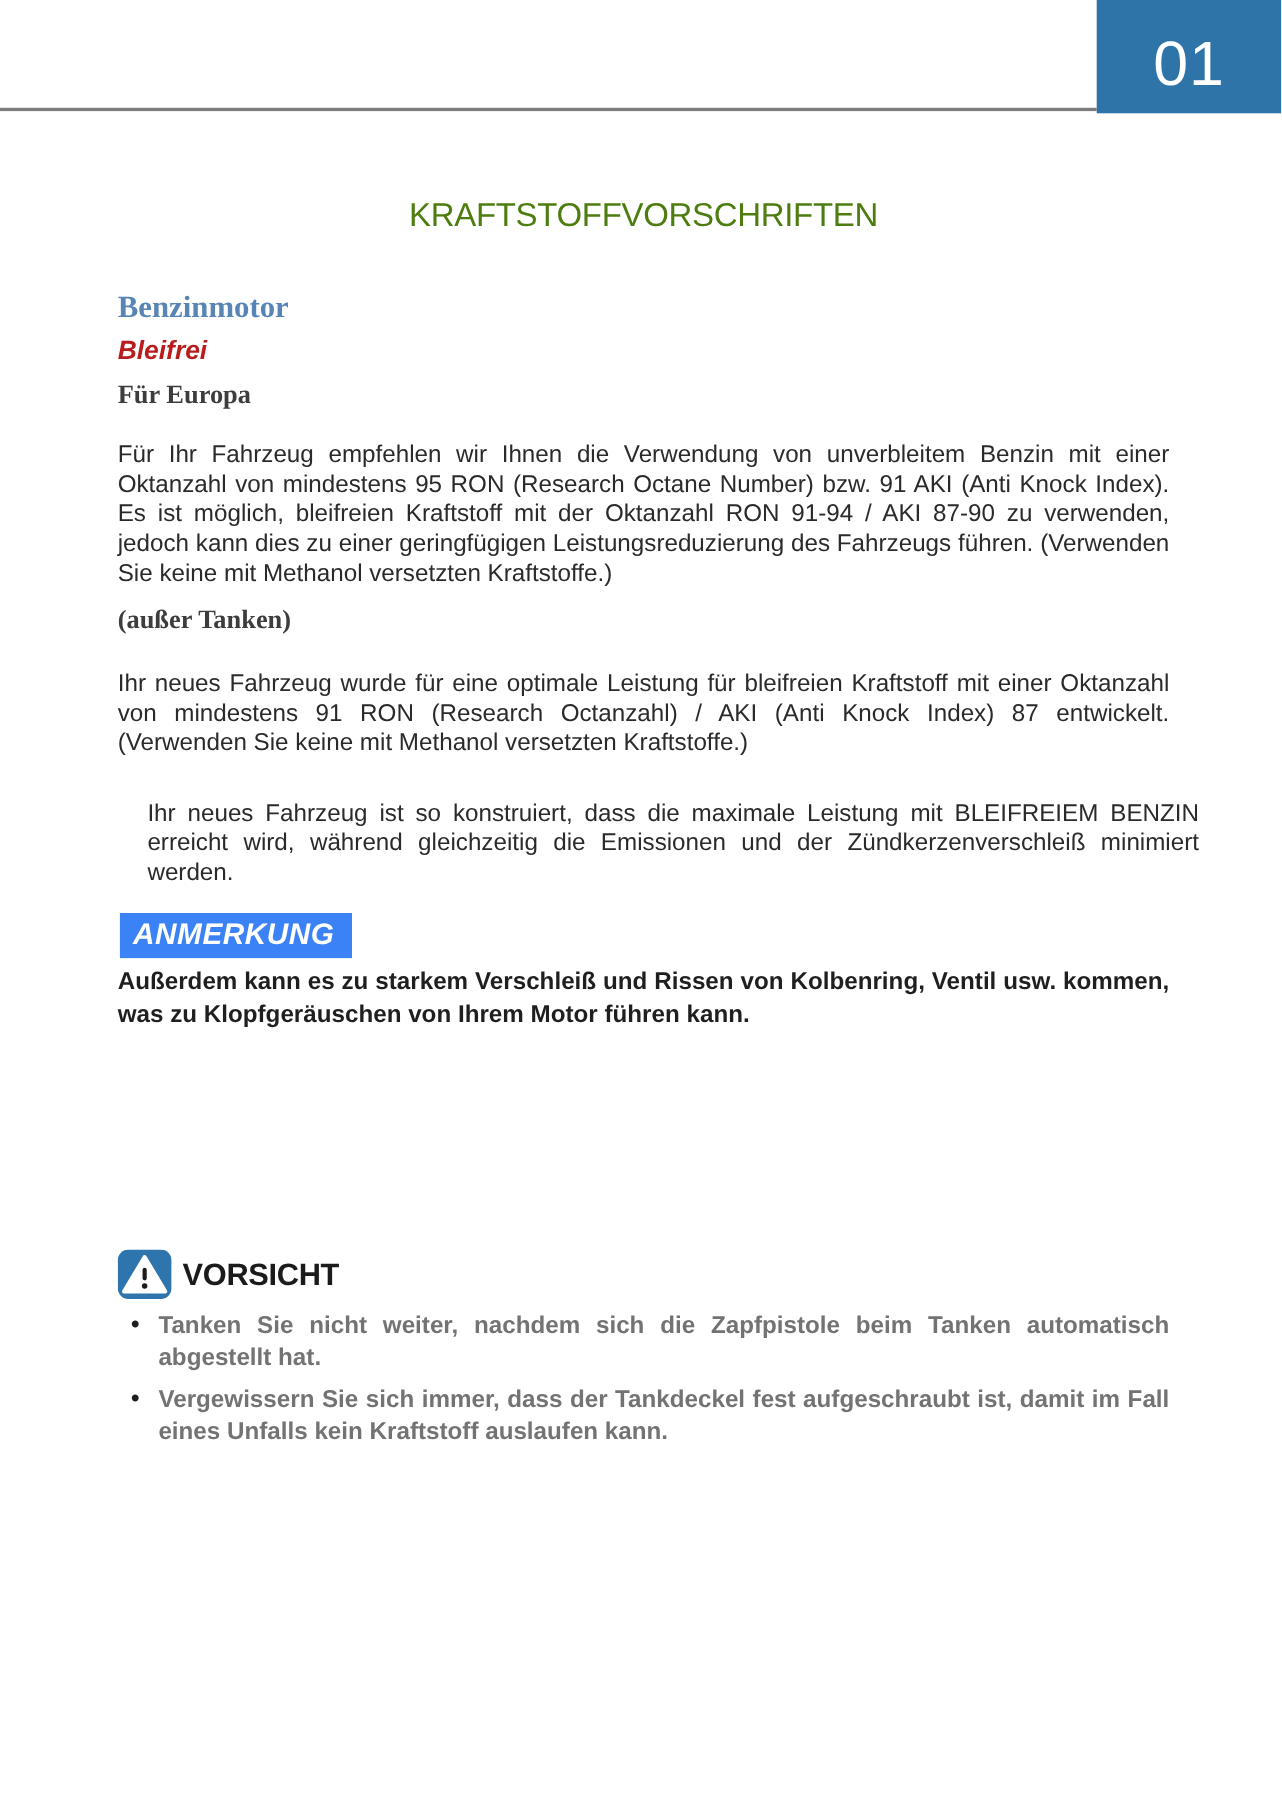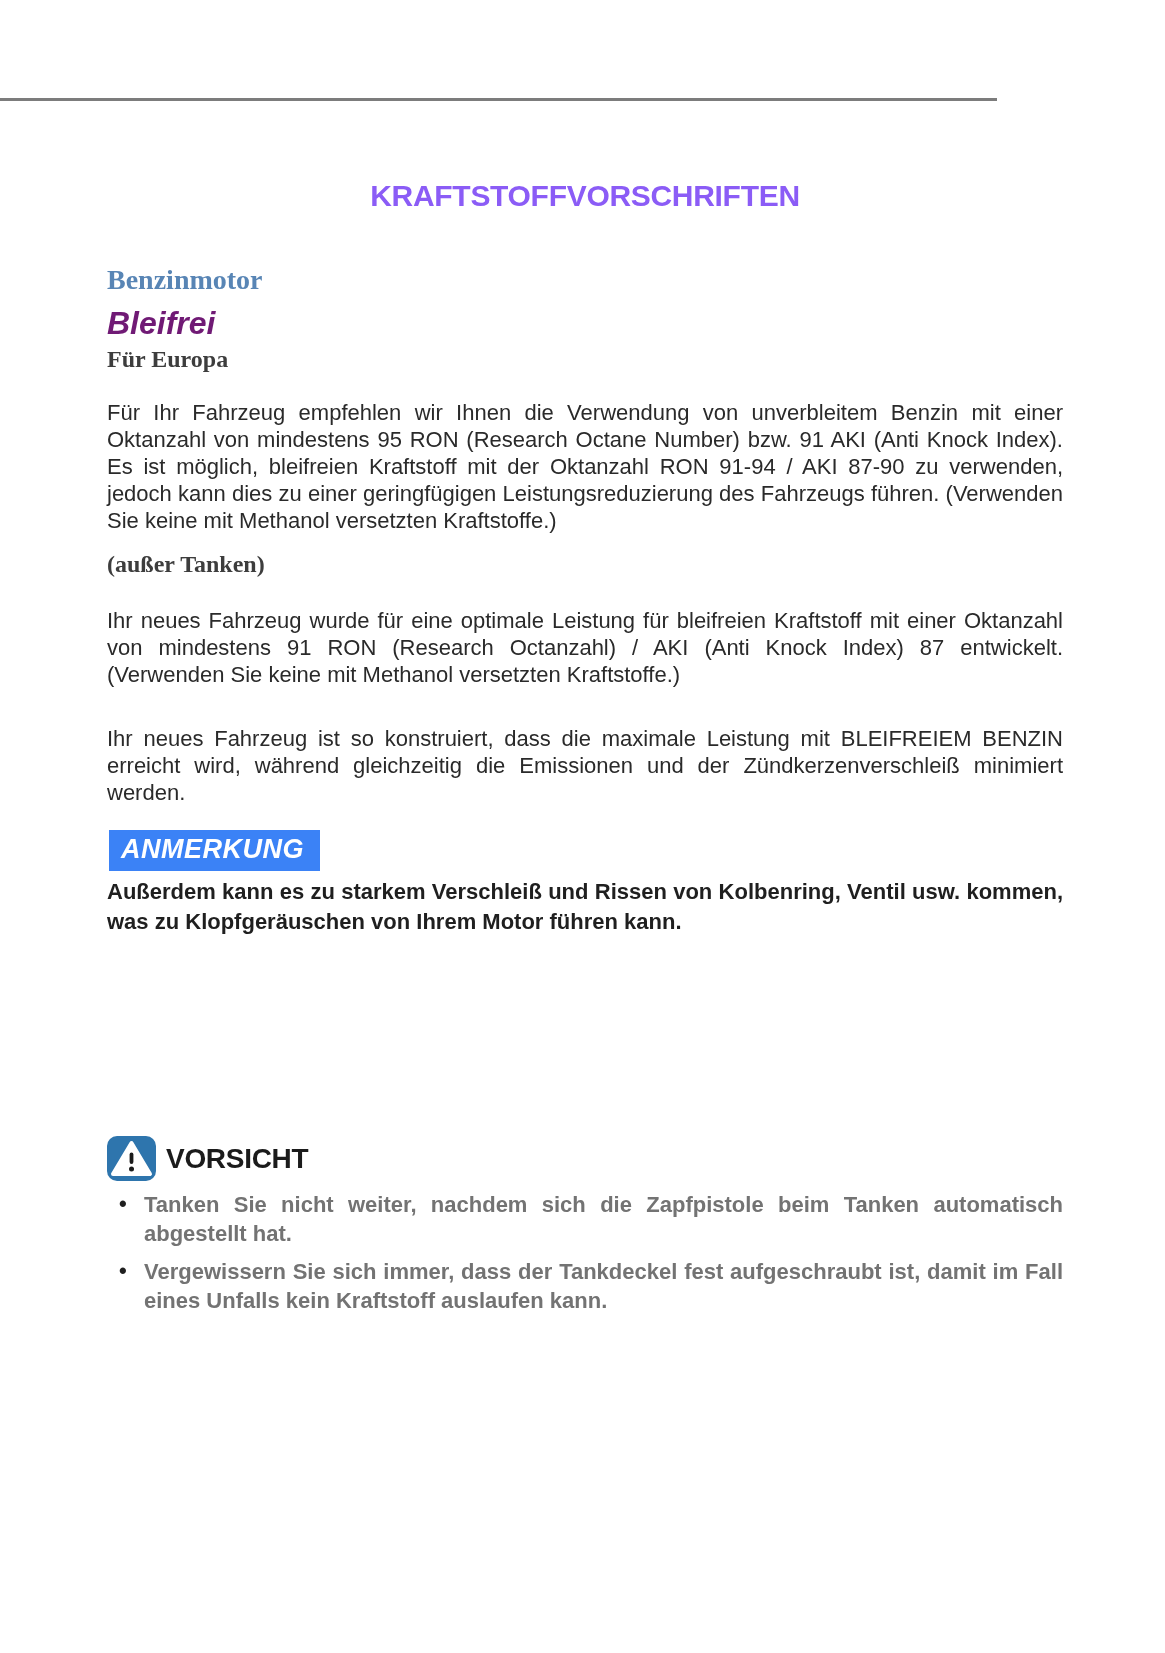--- a/index.html
+++ b/index.html
@@ -22,45 +22,45 @@
   }
   .header-rule{
     position:absolute;top:98px;left:0;width:997px;height:3px;
     background:#7c7c7c;
   }
   
   .content{position:absolute;left:107px;top:0;width:956px;}
   .page-title{
     position:absolute;top:179px;left:0;width:956px;
     text-align:center;
-    color:#8b5cf6;font-size:30px;font-weight:bold;letter-spacing:-0.3px;
+    color:#4d7c0f;font-size:30px;font-weight:normal;letter-spacing:-0.3px;
   }
   .h-engine{
     position:absolute;top:264px;left:0;
     color:#5885b5;font-size:28px;font-weight:bold;font-family:Liberation Serif, serif;
   }
   .h-unleaded{
     position:absolute;top:305px;left:0;
-    color:#701a75;font-size:32px;font-weight:bold;font-style:italic;
+    color:#b91c1c;font-size:24px;font-weight:bold;font-style:italic;
   }
   .h-serif{
     font-family:"Liberation Serif", serif;
     color:#3d3d3d;font-size:24px;font-weight:bold;
     position:absolute;left:0;
   }
   .h-europe{top:346px;}
   .h-non-europe{top:551px;}
   .body-par{
     position:absolute;left:0;width:956px;
     color:#2a2a2a;font-size:22px;line-height:27px;
     text-align:justify;
   }
   .par-europe{top:377px;}
   .par-non-europe{top:585px;}
-  .par-general{top:703px;}
+  .par-general{top:703px;margin-left:27px;}
   
   .note-label{
     position:absolute;top:830px;left:2px;
     background:#3b82f6;color:#ffffff;
     font-size:27px;font-weight:bold;font-style:italic;
     padding:4px 16px 6px 12px;letter-spacing:0.5px;
   }
   .note-block{position:absolute;top:877px;left:0;width:956px;}
   .note-par{
     color:#1f1f1f;font-size:22px;font-weight:bold;line-height:30px;
@@ -89,20 +89,23 @@
     content:"\2022";
     position:absolute;left:12px;top:-1px;
     font-size:22px;color:#1f1f1f;
   }
 </style>
 </head>
 <body>
 
 <div class="page">
 
+  <div class="chapter-box">
+    <span class="chapter-number">01</span>
+  </div>
   <div class="header-rule"></div>
 
   <div class="content">
 
     <div class="page-title">KRAFTSTOFFVORSCHRIFTEN</div>
 
     <div class="h-engine">Benzinmotor</div>
 
     <div class="h-unleaded">Bleifrei</div>
 

